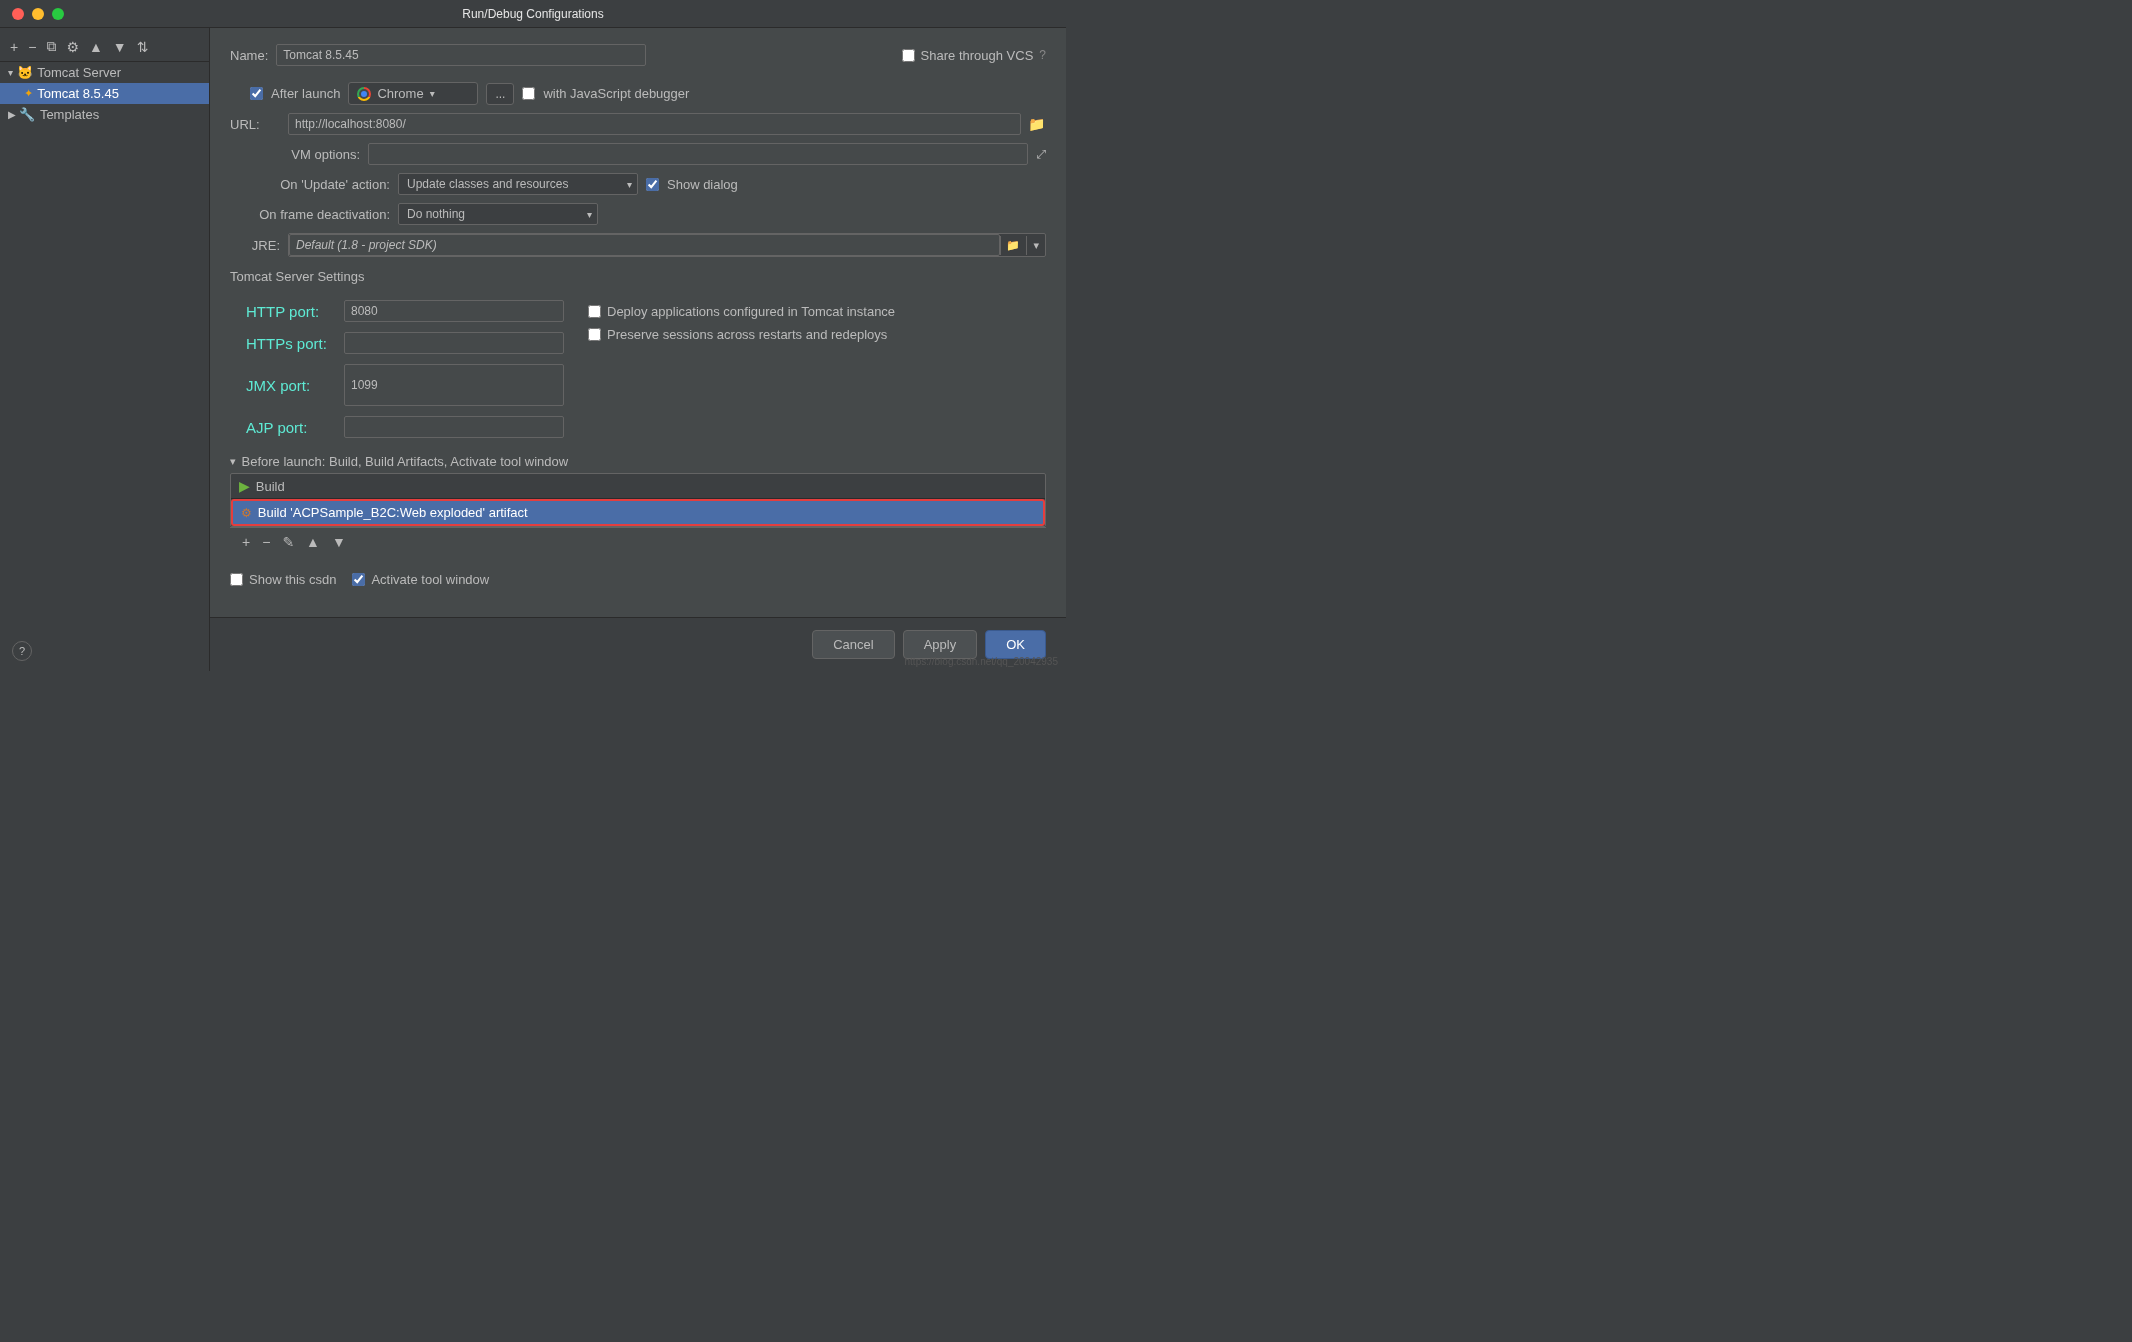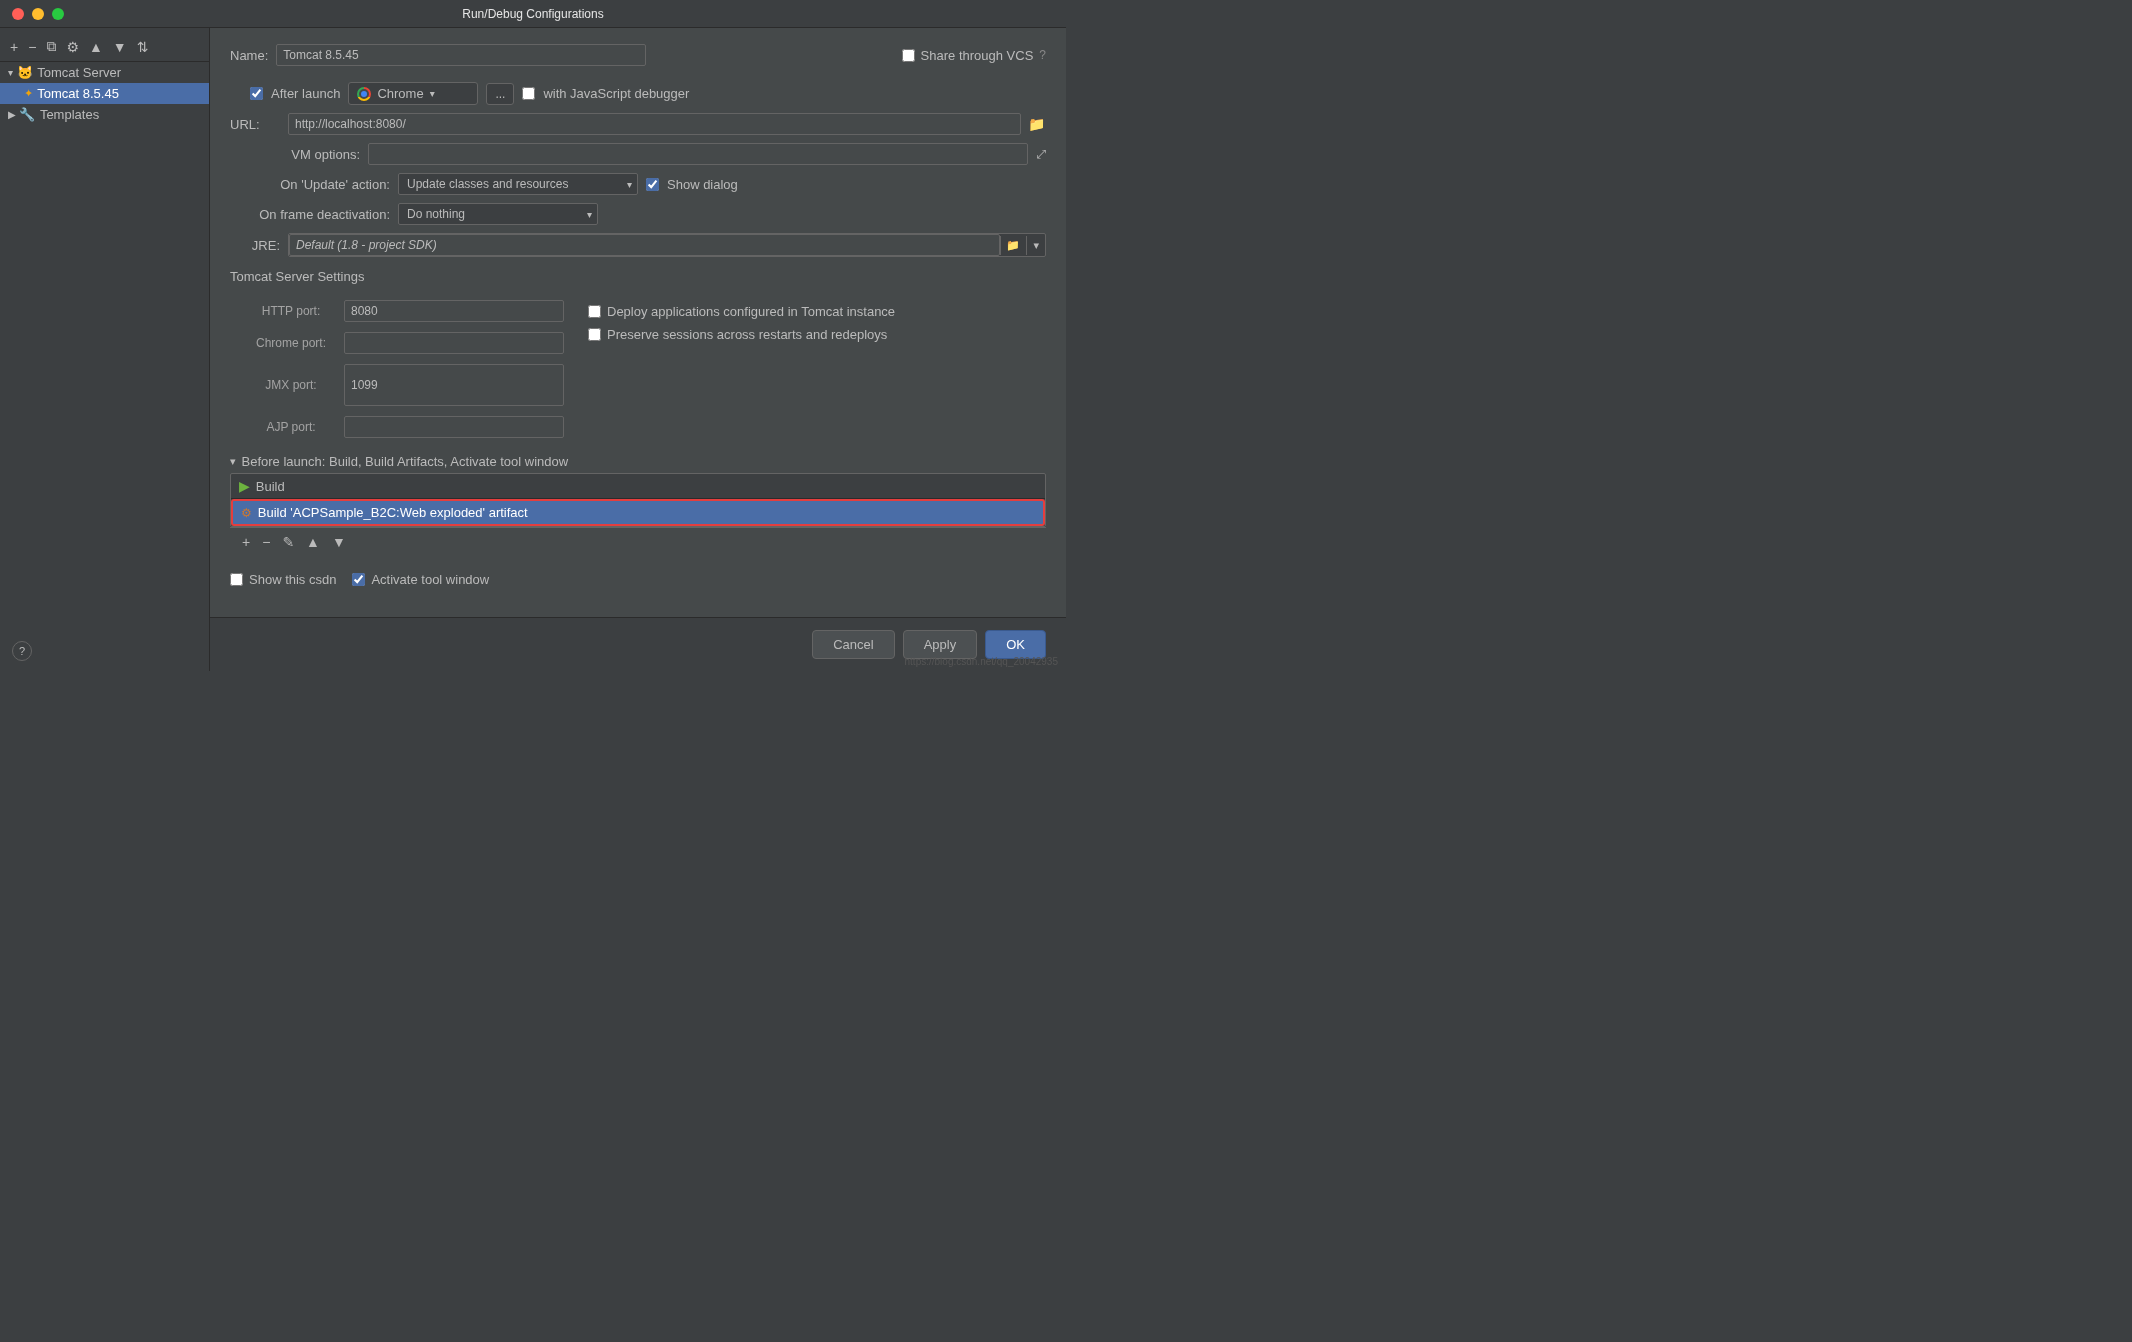--- a/index.html
+++ b/index.html
@@ -277,23 +277,23 @@
       margin-top: 4px;
       margin-bottom: 8px;
     }
     .port-row {
       display: flex;
       align-items: center;
       gap: 8px;
     }
     .port-label {
       width: 90px;
-      text-align: center;
-      color: #a3a3a3;
-      font-size: 12px;
+      text-align: left;
+      color: #5eead4;
+      font-size: 15px;
     }
     .port-input {
       width: 240px;
     }
     .deploy-col {
       display: flex;
       flex-direction: column;
       gap: 8px;
       padding-top: 4px;
     }
@@ -528,21 +528,21 @@
 
       <div class="section-title">Tomcat Server Settings</div>
 
       <div style="display:flex; gap:24px; margin-left:16px;">
         <div style="display:flex; flex-direction:column; gap:10px;">
           <div class="port-row">
             <span class="port-label">HTTP port:</span>
             <input type="text" class="port-input" style="background: rgb(69, 73, 74); border: 1px solid rgb(100, 100, 100); color: rgb(187, 187, 187); padding: 3px 6px; font-size: 12px; width: 220px;" value="8080">
           </div>
           <div class="port-row">
-            <span class="port-label">Chrome port:</span>
+            <span class="port-label">HTTPs port:</span>
             <input type="text" class="port-input" style="background: rgb(69, 73, 74); border: 1px solid rgb(100, 100, 100); color: rgb(187, 187, 187); padding: 3px 6px; font-size: 12px; width: 220px;">
           </div>
           <div class="port-row">
             <span class="port-label">JMX port:</span>
             <input type="text" class="port-input" style="background: rgb(69, 73, 74); border: 1px solid rgb(100, 100, 100); color: rgb(187, 187, 187); padding: 13px 6px; font-size: 12px; width: 220px;" value="1099">
           </div>
           <div class="port-row">
             <span class="port-label">AJP port:</span>
             <input type="text" class="port-input" style="background: rgb(69, 73, 74); border: 1px solid rgb(100, 100, 100); color: rgb(187, 187, 187); padding: 3px 6px; font-size: 12px; width: 220px;">
           </div>

